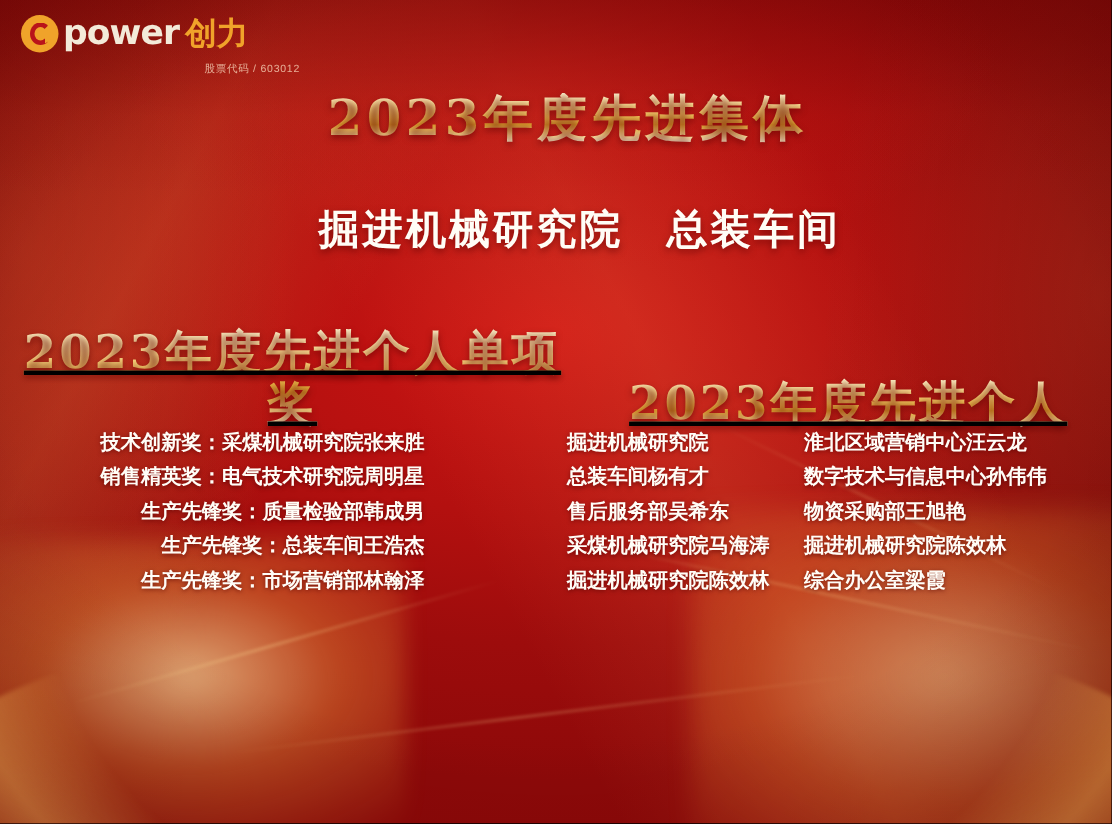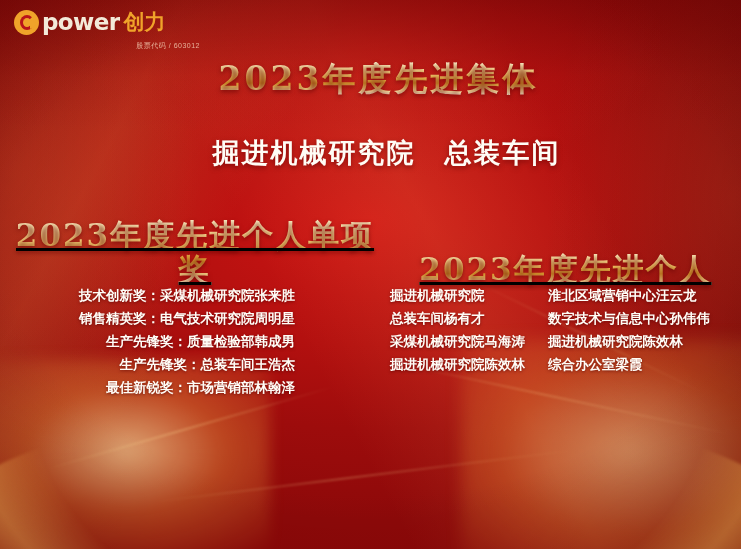--- a/index.html
+++ b/index.html
@@ -200,21 +200,21 @@
     font-size: 31px;
     letter-spacing: 2px;
     line-height: 1.1;
     text-align: center;
   }
   .hdr-left  { width: 390px; }
   .hdr-right { width: 351px; }
 
   .columns {
     position: absolute;
-    top: 284px; left: 0; right: 0;
+    top: 284px; left: 0; right: 12px;
     display: flex;
   }
   .col-left {
     width: 390px;
     display: flex;
     flex-direction: column;
     align-items: flex-end;
     padding-right: 95px;
     box-sizing: border-box;
   }
@@ -287,31 +287,35 @@
       <div class="hdr hdr-right gold">2023年度先进个人</div>
     </div>
 
     <div class="columns">
 
       <div class="col-left">
         <div class="award-line">技术创新奖：采煤机械研究院张来胜</div>
         <div class="award-line">销售精英奖：电气技术研究院周明星</div>
         <div class="award-line">生产先锋奖：质量检验部韩成男</div>
         <div class="award-line">生产先锋奖：总装车间王浩杰</div>
-        <div class="award-line">最佳新锐奖：市场营销部林翰泽</div>
+        <div class="award-line">生产先锋奖：市场营销部林翰泽</div>
       </div>
 
       <div class="col-right">
         <div class="name-row">
           <span class="name-cell name-cell-a">掘进机械研究院</span>
           <span class="name-cell name-cell-b">淮北区域营销中心汪云龙</span>
         </div>
         <div class="name-row">
           <span class="name-cell name-cell-a">总装车间杨有才</span>
           <span class="name-cell name-cell-b">数字技术与信息中心孙伟伟</span>
+        </div>
+        <div class="name-row">
+          <span class="name-cell name-cell-a">售后服务部吴希东</span>
+          <span class="name-cell name-cell-b">物资采购部王旭艳</span>
         </div>
         <div class="name-row">
           <span class="name-cell name-cell-a">采煤机械研究院马海涛</span>
           <span class="name-cell name-cell-b">掘进机械研究院陈效林</span>
         </div>
         <div class="name-row">
           <span class="name-cell name-cell-a">掘进机械研究院陈效林</span>
           <span class="name-cell name-cell-b">综合办公室梁霞</span>
         </div>
       </div>

